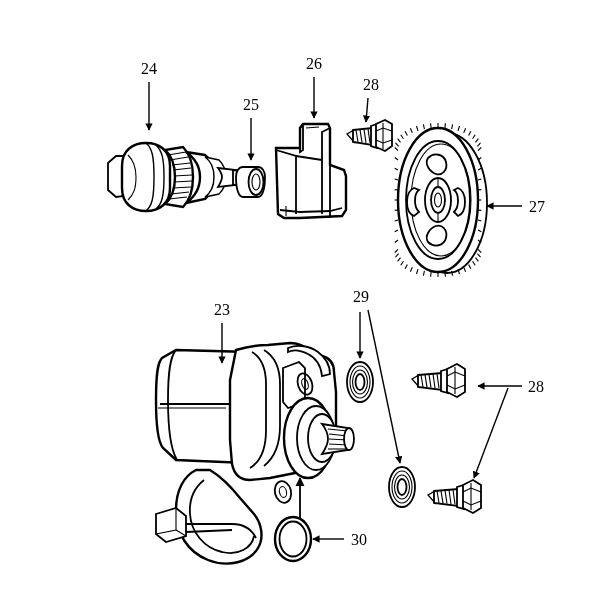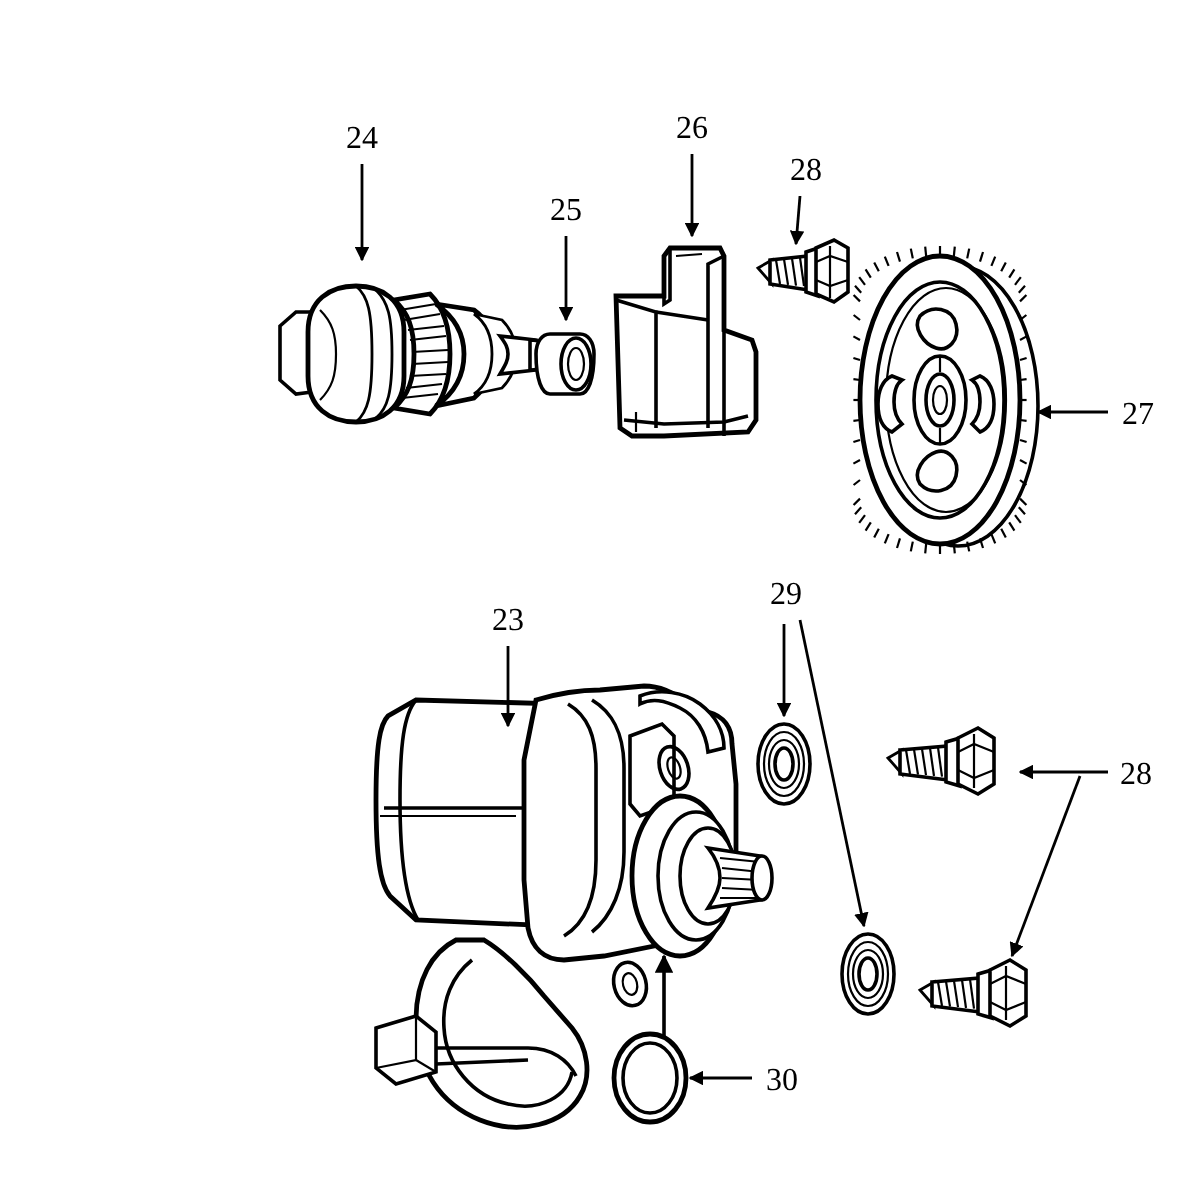--- a/index.html
+++ b/index.html
@@ -12,21 +12,20 @@
     width: 600px;
     height: 600px;
     overflow: hidden;
     font-family: "Liberation Serif", serif;
   }
   #diagram-root {
     position: relative;
     width: 540px;
     height: 600px;
     background: #ffffff;
-    margin-left: 32px;
   }
   svg#parts-svg {
     display: block;
     width: 600px;
     height: 600px;
   }
   .callout-text {
     font-family: "Liberation Serif", serif;
     font-size: 16px;
     fill: #000000;

